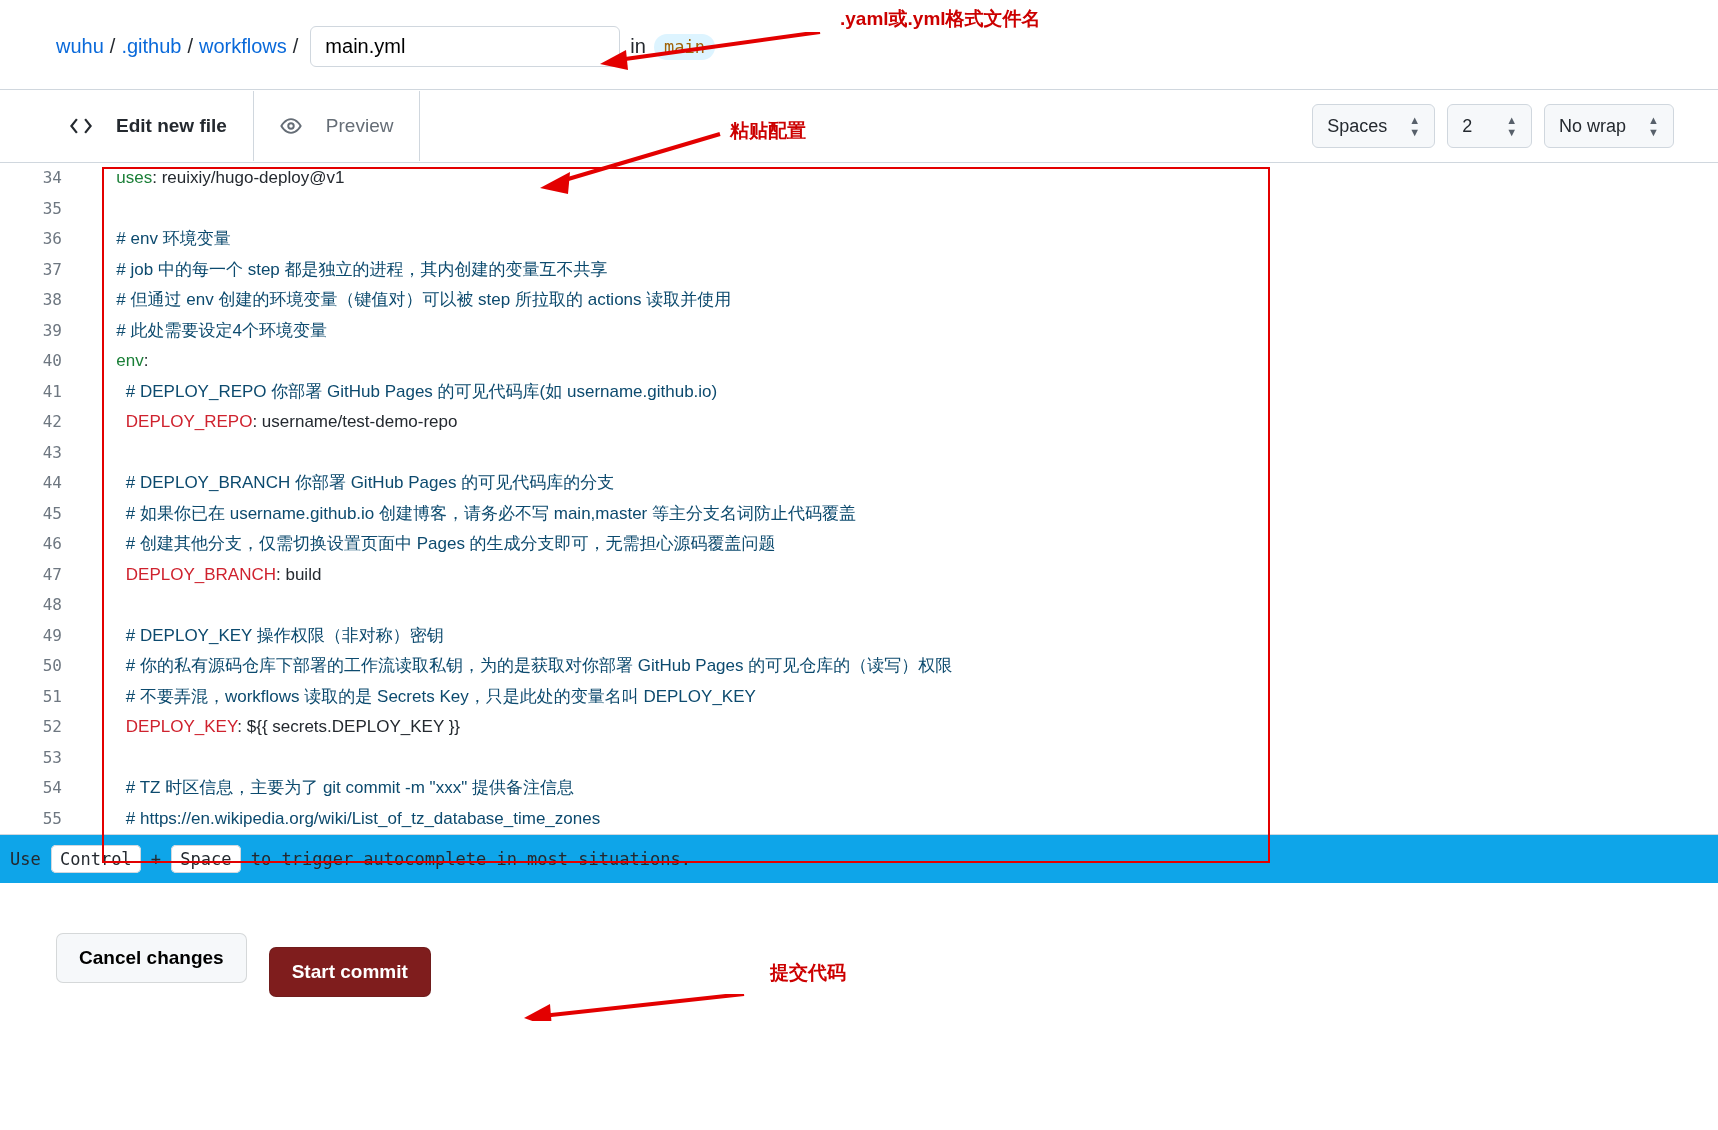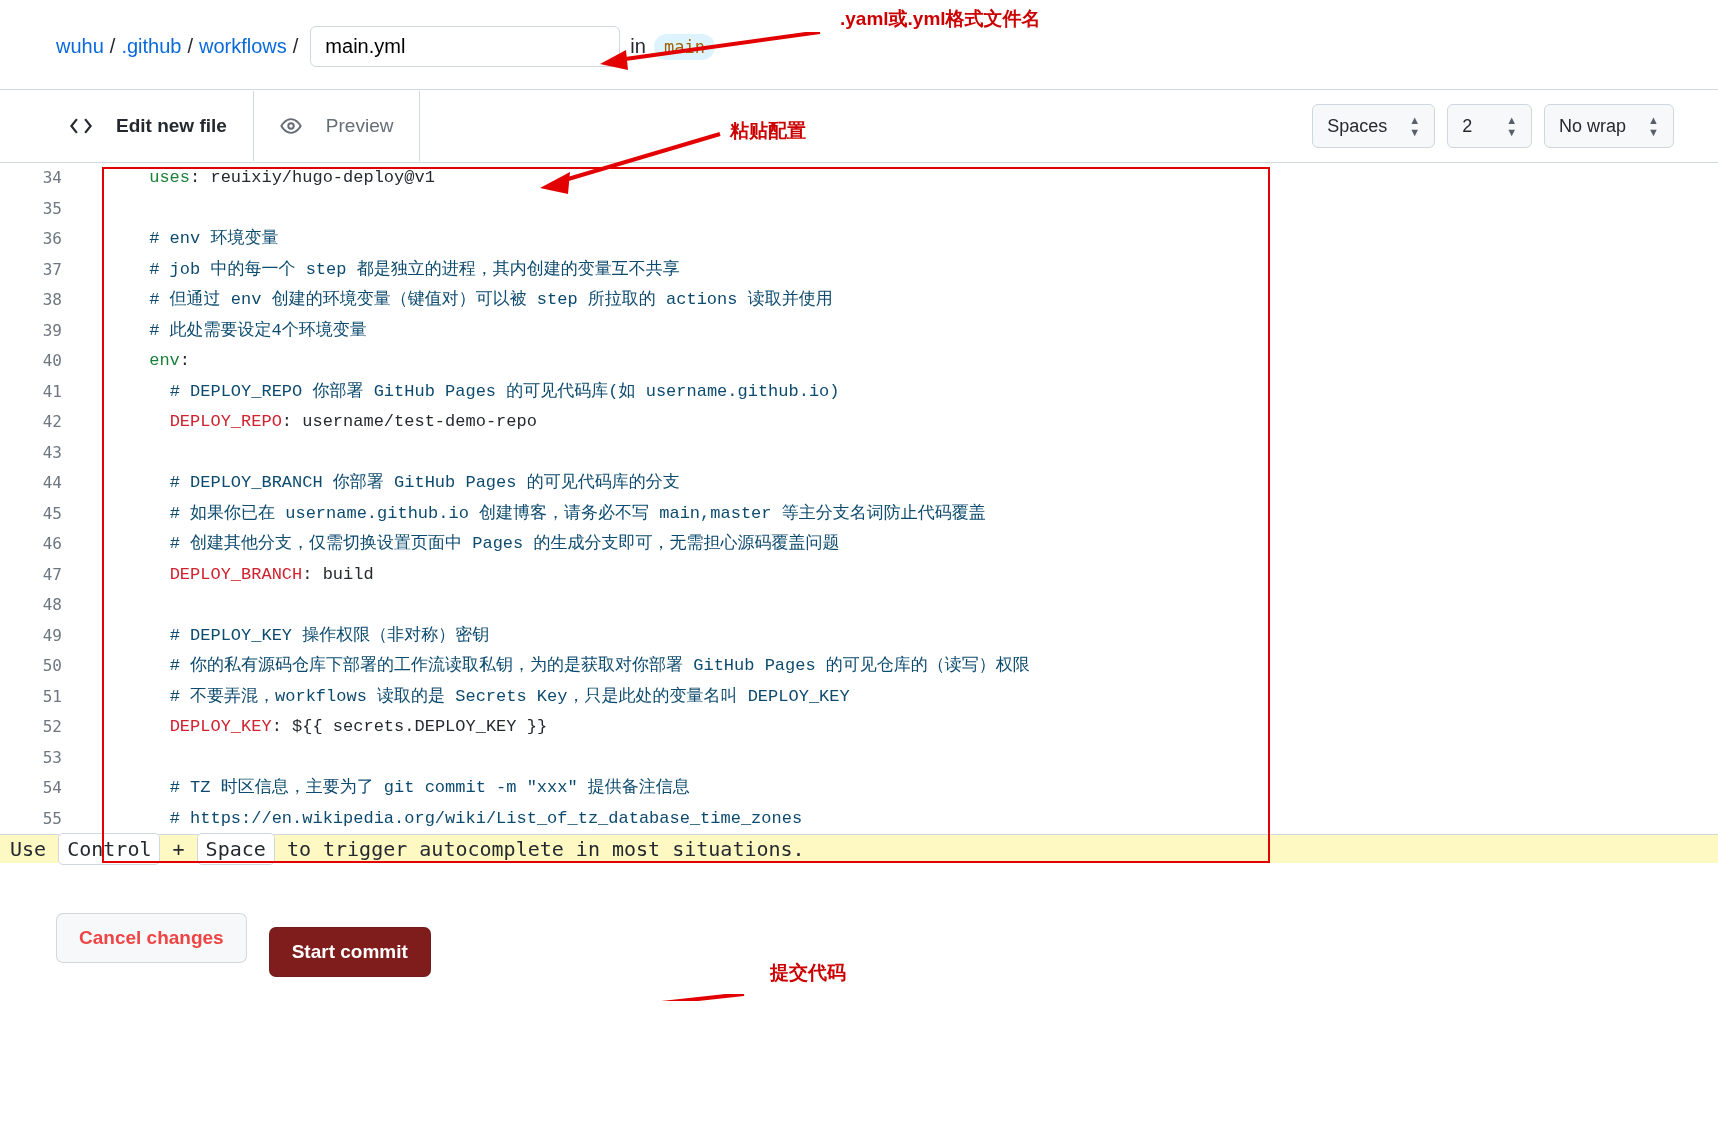--- a/index.html
+++ b/index.html
@@ -100,36 +100,36 @@
   text-align: right;
   padding-right: 26px;
   color: #6e7781;
   font-family: ui-monospace, SFMono-Regular, Consolas, monospace;
   font-size: 16px;
   vertical-align: top;
   user-select: none;
   line-height: 30.5px;
 }
 .code-table td.codeline {
-  font-family: Liberation Mono, monospace;
+  font-family: Liberation Sans, sans-serif;
   font-size: 17px;
   line-height: 30.5px;
   white-space: pre;
   color: #24292f;
 }
 .tok-key { color: #1a7f37; }
 .tok-comment { color: #0c4a6e; }
 .tok-red { color: #cf222e; }
 
 .status-bar {
   border-top: 1px solid #d0d7de;
-  background: #fef9c3;
-  padding: 2px 10px;
+  background: #0ea5e9;
+  padding: 14px 10px;
   font-family: ui-monospace, SFMono-Regular, Consolas, monospace;
-  font-size: 20px;
+  font-size: 17px;
   color: #24292f;
 }
 .kbd {
   background: #fff;
   border: 1px solid #d0d7de;
   border-radius: 5px;
   padding: 3px 8px;
   font-family: ui-monospace, monospace;
 }
 
@@ -140,21 +140,21 @@
   align-items: center;
 }
 .btn {
   padding: 13px 22px;
   font-size: 19px;
   font-weight: 600;
   border-radius: 7px;
   border: 1px solid rgba(27,31,36,.15);
   cursor: pointer;
 }
-.btn-default { background: #f6f8fa; color: #ef4444; }
+.btn-default { background: #f6f8fa; color: #000000; }
 .btn-primary { background: #7f1d1d; color: #fff; margin-top: 28px; }
 </style>
 </head>
 <body>
 
 <div class="annotation" style="top:6px;left:840px;">.yaml或.yml格式文件名</div>
 <svg class="arrow" style="top:32px;left:600px;" width="230" height="46">
   <line x1="220" y1="0" x2="18" y2="28" stroke="#e30000" stroke-width="4"></line>
   <polygon points="0,32 26,18 28,38" fill="#e30000"></polygon>
 </svg>

